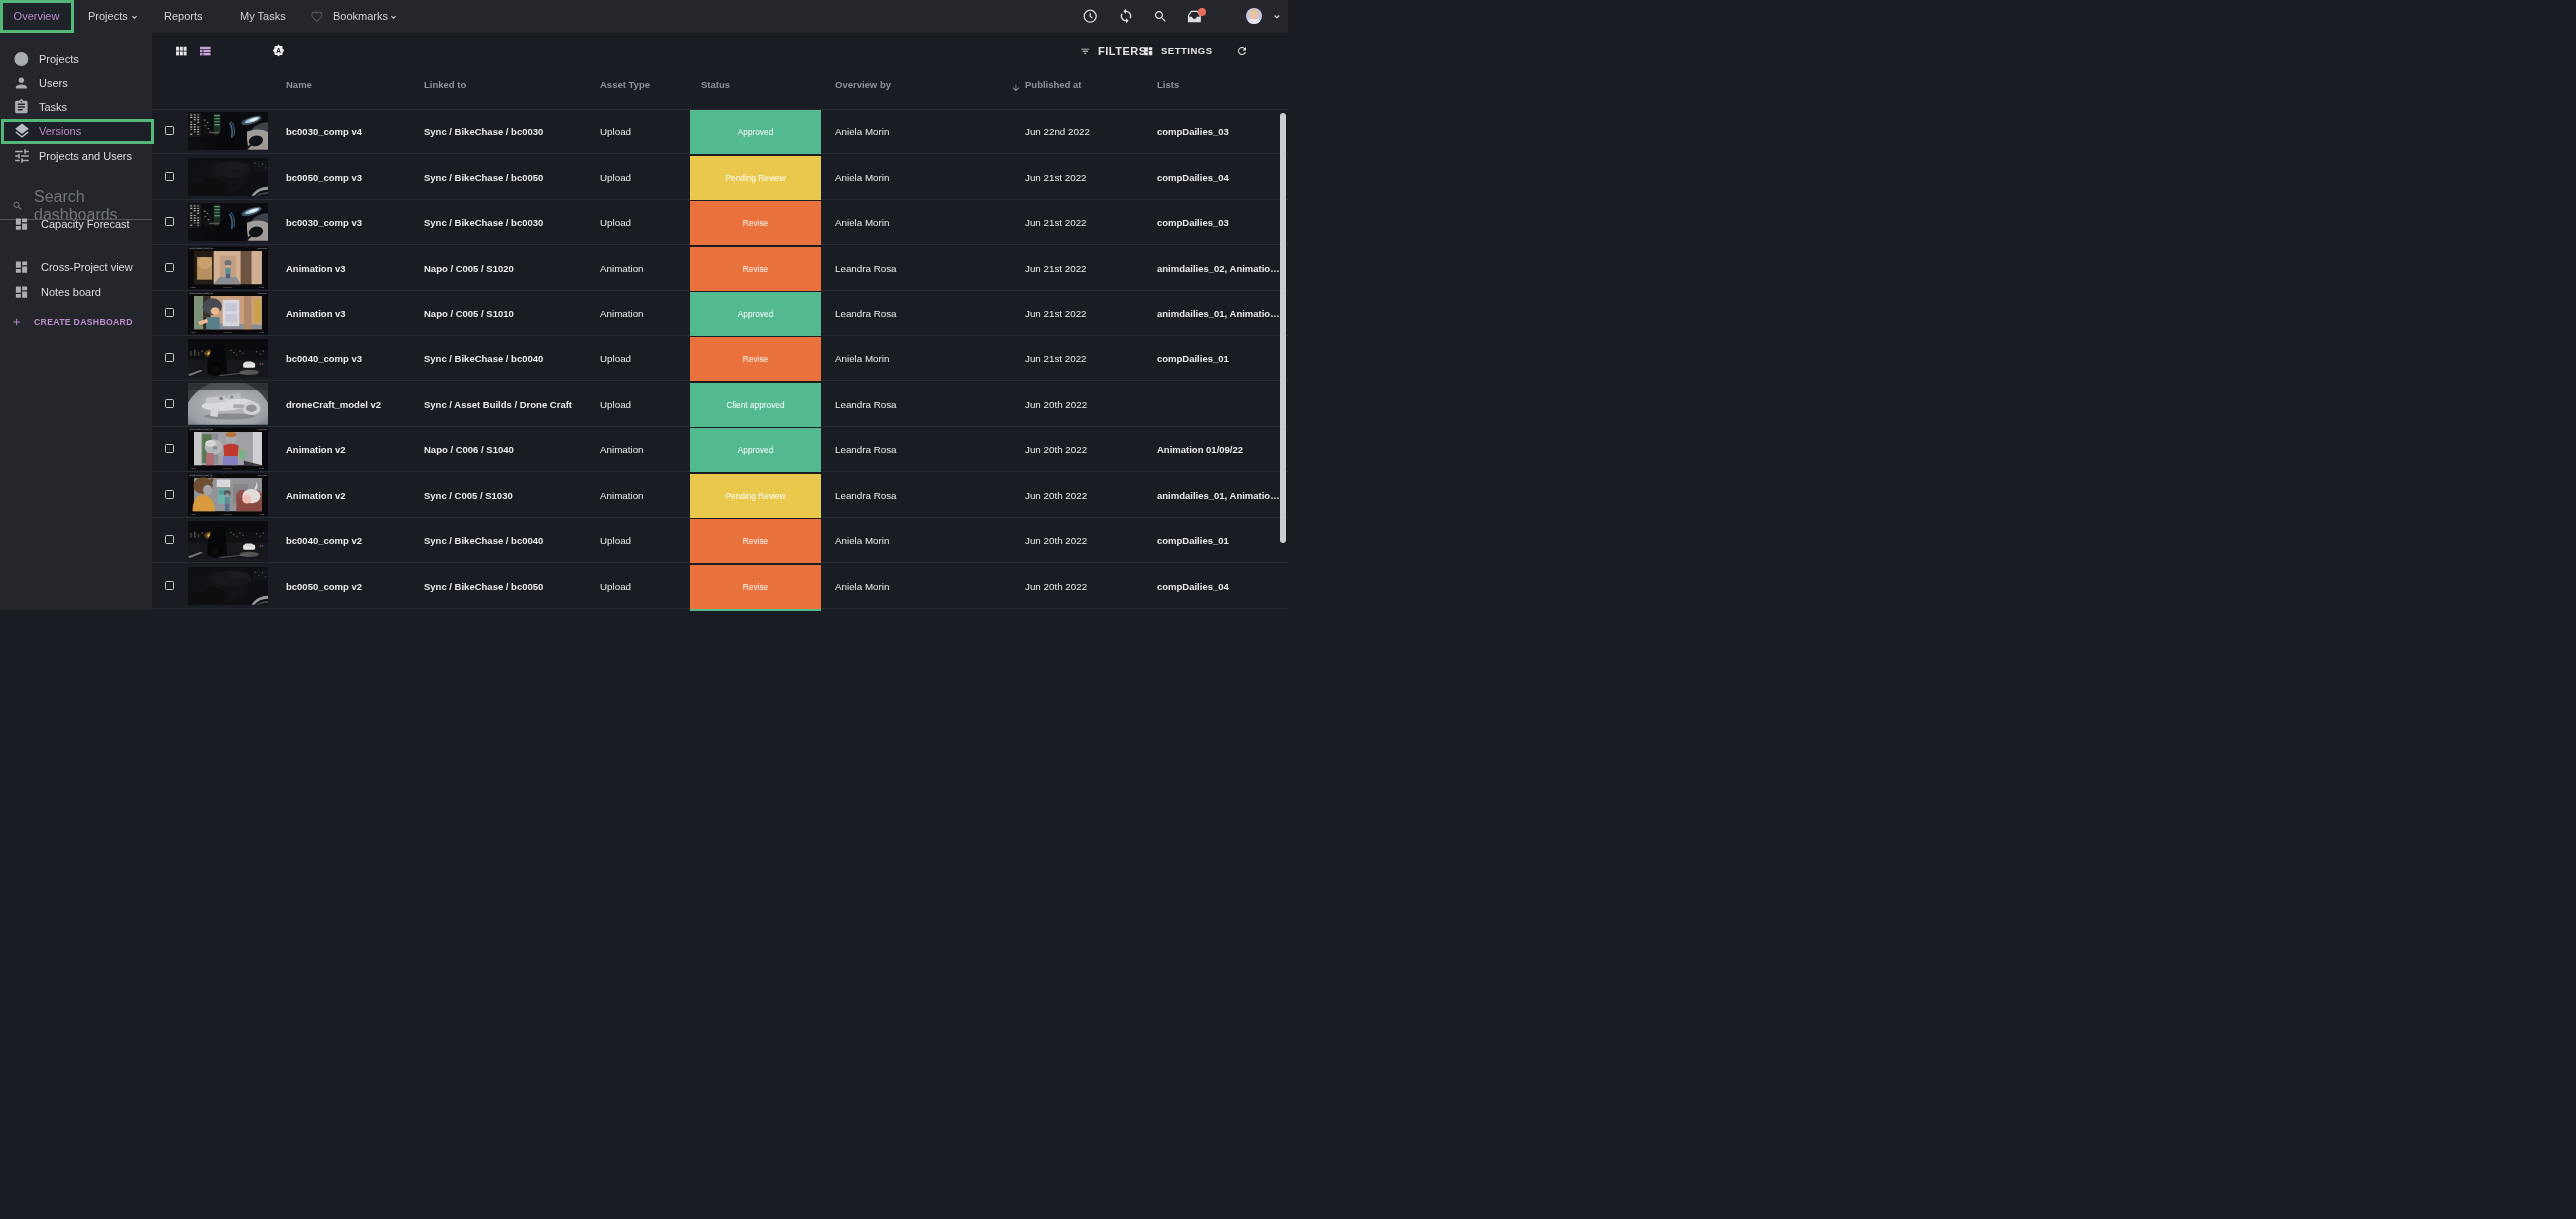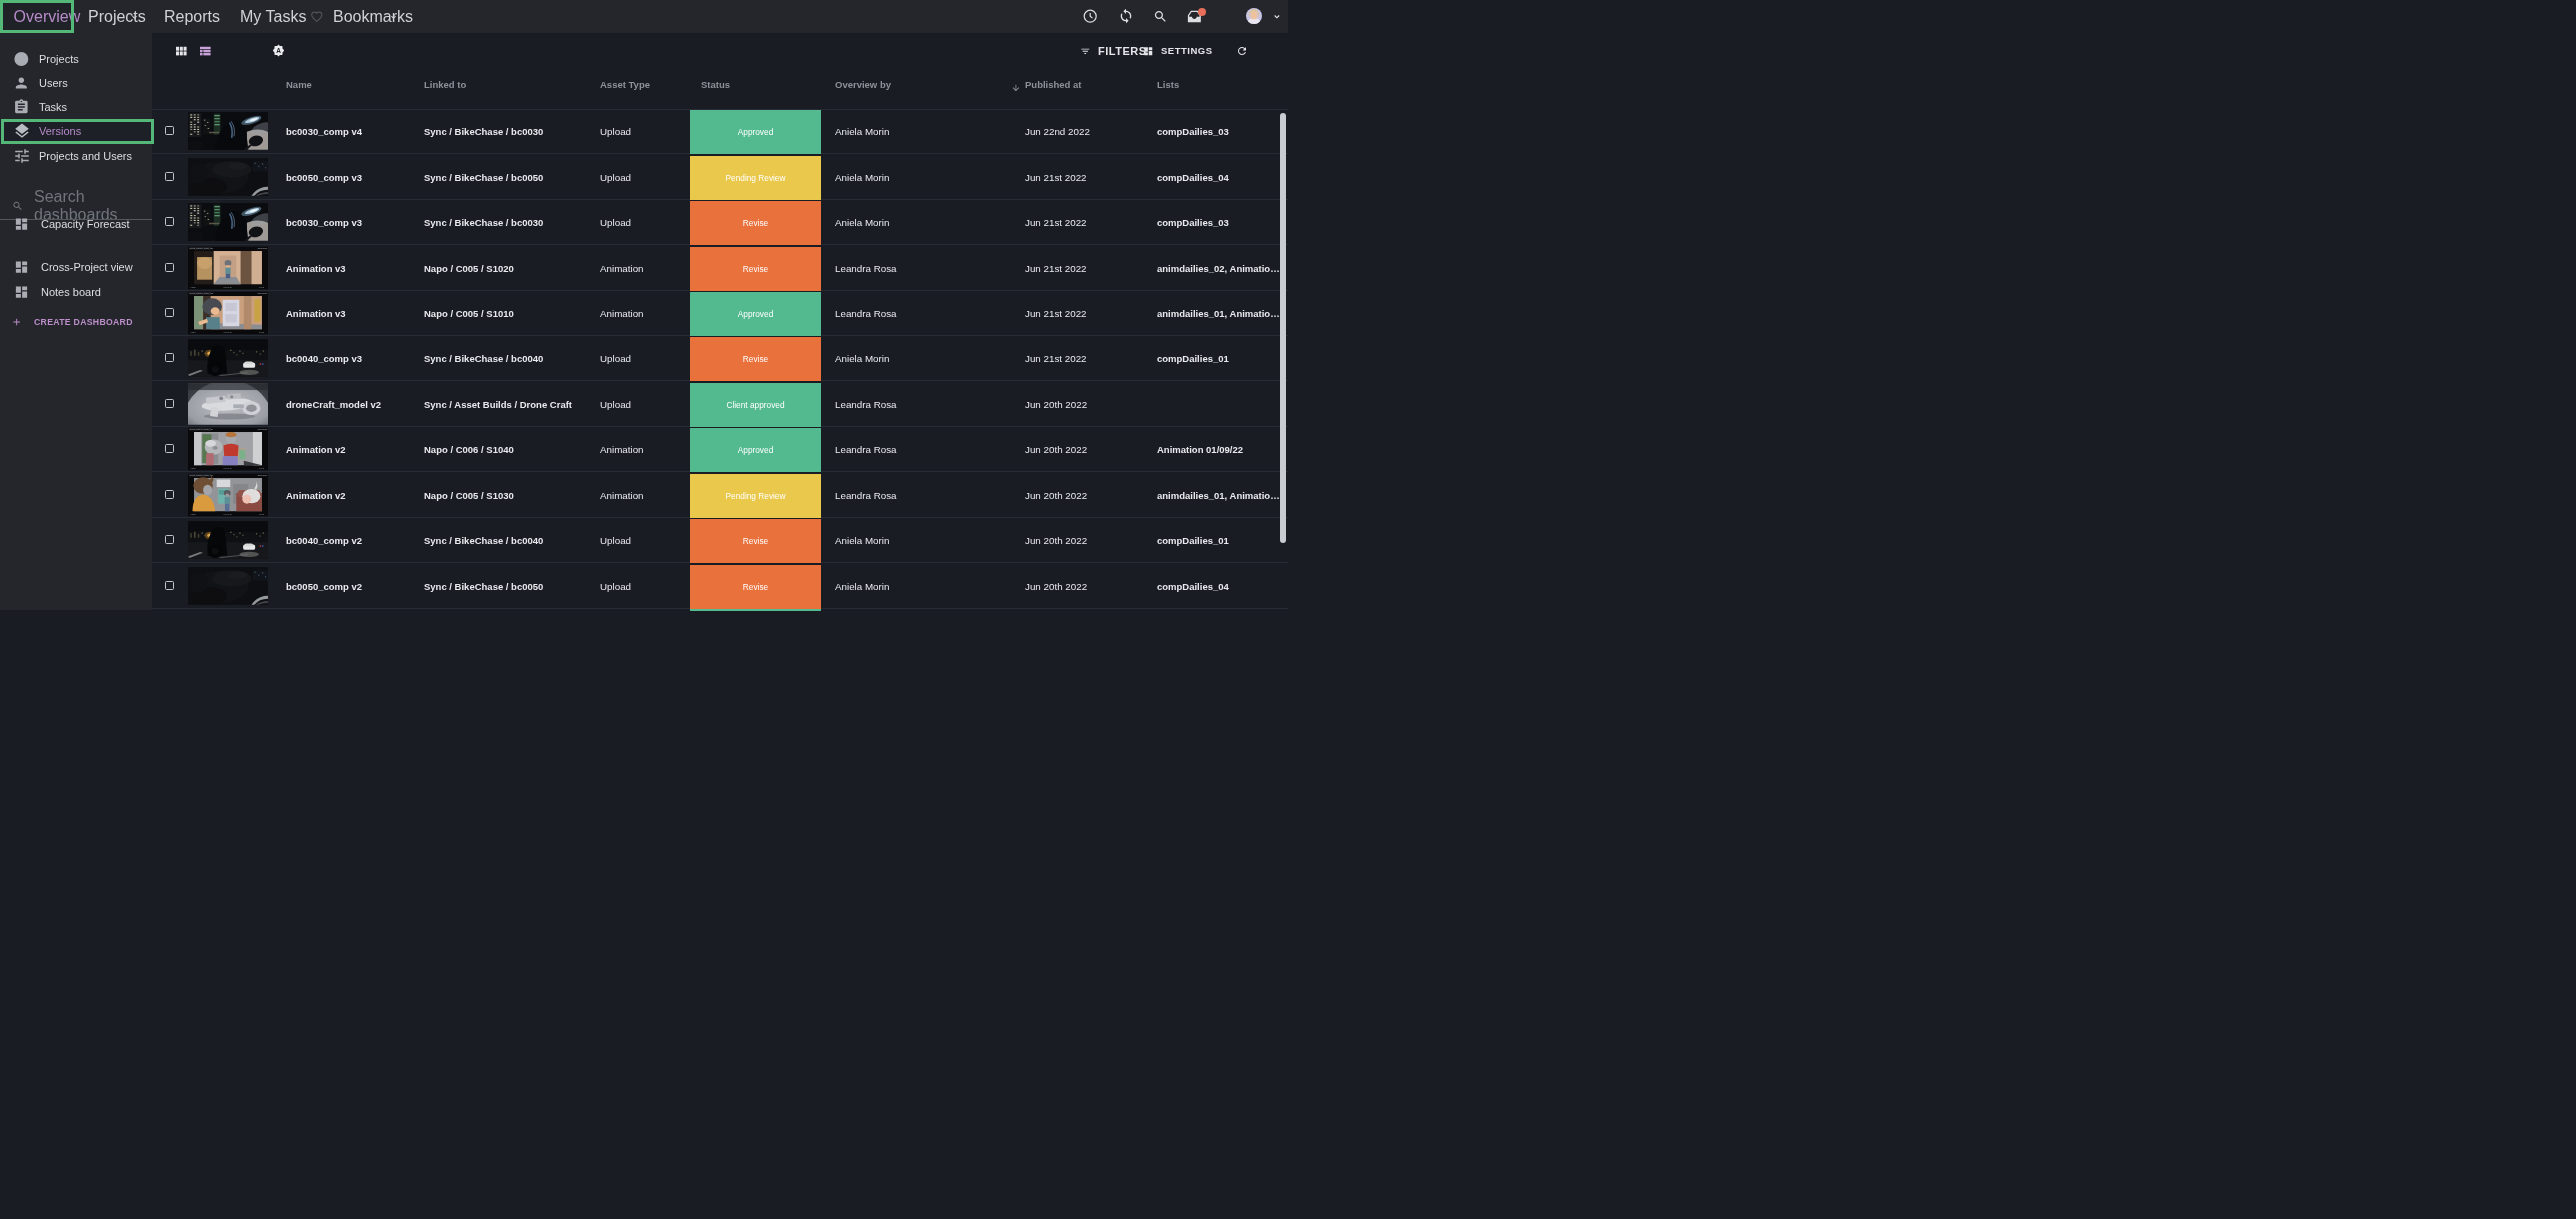--- a/index.html
+++ b/index.html
@@ -1,21 +1,21 @@
 <!DOCTYPE html>
 <html style="font-size:12px"><head>
 <meta charset="utf-8">
 <style>
   * { margin:0; padding:0; box-sizing:border-box; }
   html,body { width:1288px; height:610px; overflow:hidden; background:#191c23;
     font-family:"Liberation Sans", sans-serif; }
   .abs { position:absolute; }
   
   #nav { position:absolute; left:0; top:0; width:1288px; height:33px; background:#24262b; }
-  .navitem { position:absolute; top:0; height:33px; line-height:33px; color:#ced1d6; font-size:16px; }
+  .navitem { position:absolute; top:0; height:33px; line-height:33px; color:#ced1d6; font-size:11px; }
   
   #side { position:absolute; left:0; top:33px; width:152px; height:577px; background:#24262b; }
   .sitem { position:absolute; left:0; width:152px; height:24px; color:#dcdee2; font-size:11px; }
   .sitem .lbl { position:absolute; left:39px; top:50%; transform:translateY(-50%); }
   .sicon { position:absolute; left:13px; top:50%; transform:translateY(-50%); width:16.7px; height:16.7px; }
   
   #main { position:absolute; left:152px; top:33px; width:1136px; height:577px; background:#191c23; }
   .hdr { position:absolute; top:46px; height:16.7px; color:#8d9198; font-size:9.5px; font-weight:700; }
   .row { position:absolute; left:0; width:1136px; height:45px; border-bottom:0.8px solid #272b33; }
   .cb { position:absolute; left:12.5px; top:16.7px; width:9.8px; height:9.8px; border:1.1px solid #c2c5c9; border-radius:1.5px; }
@@ -567,21 +567,21 @@
             </g>
 <g>
               <ellipse cx="20" cy="16" rx="13" ry="11" fill="#6e4f33"></ellipse>
 <path d="M28 10 Q32 6 30 2 L34 8 Q32 14 28 16 Z" fill="#6e4f33"></path>
 <ellipse cx="26" cy="22" rx="6" ry="7" fill="#a3a5a8"></ellipse>
 <path d="M6 50 Q6 30 20 28 Q34 30 36 50 Z" fill="#d99b3e"></path>
             </g>
           </g>
         </svg>
   <div class="cell b" style="left:134px;">Animation v2</div>
-  <div class="cell b" style="left:272px;">Napo / C005 / S1030</div>
+  <div class="cell b" style="left:272px;">Sync / C005 / S1030</div>
   <div class="cell" style="left:448px;">Animation</div>
   <div class="chip yellow">Pending Review</div>
   <div class="cell" style="left:683px;">Leandra Rosa</div>
   <div class="cell" style="left:873px;">Jun 20th 2022</div>
   <div class="cell lists">animdailies_01, Animatio…</div>
 </div>
 <div class="row" style="top:485px;">
   <div class="cb"></div>
   <svg class="thumb" width="80" height="38" viewBox="0 0 106 50">
           <rect width="106" height="50" fill="#0a0b0e"></rect>

